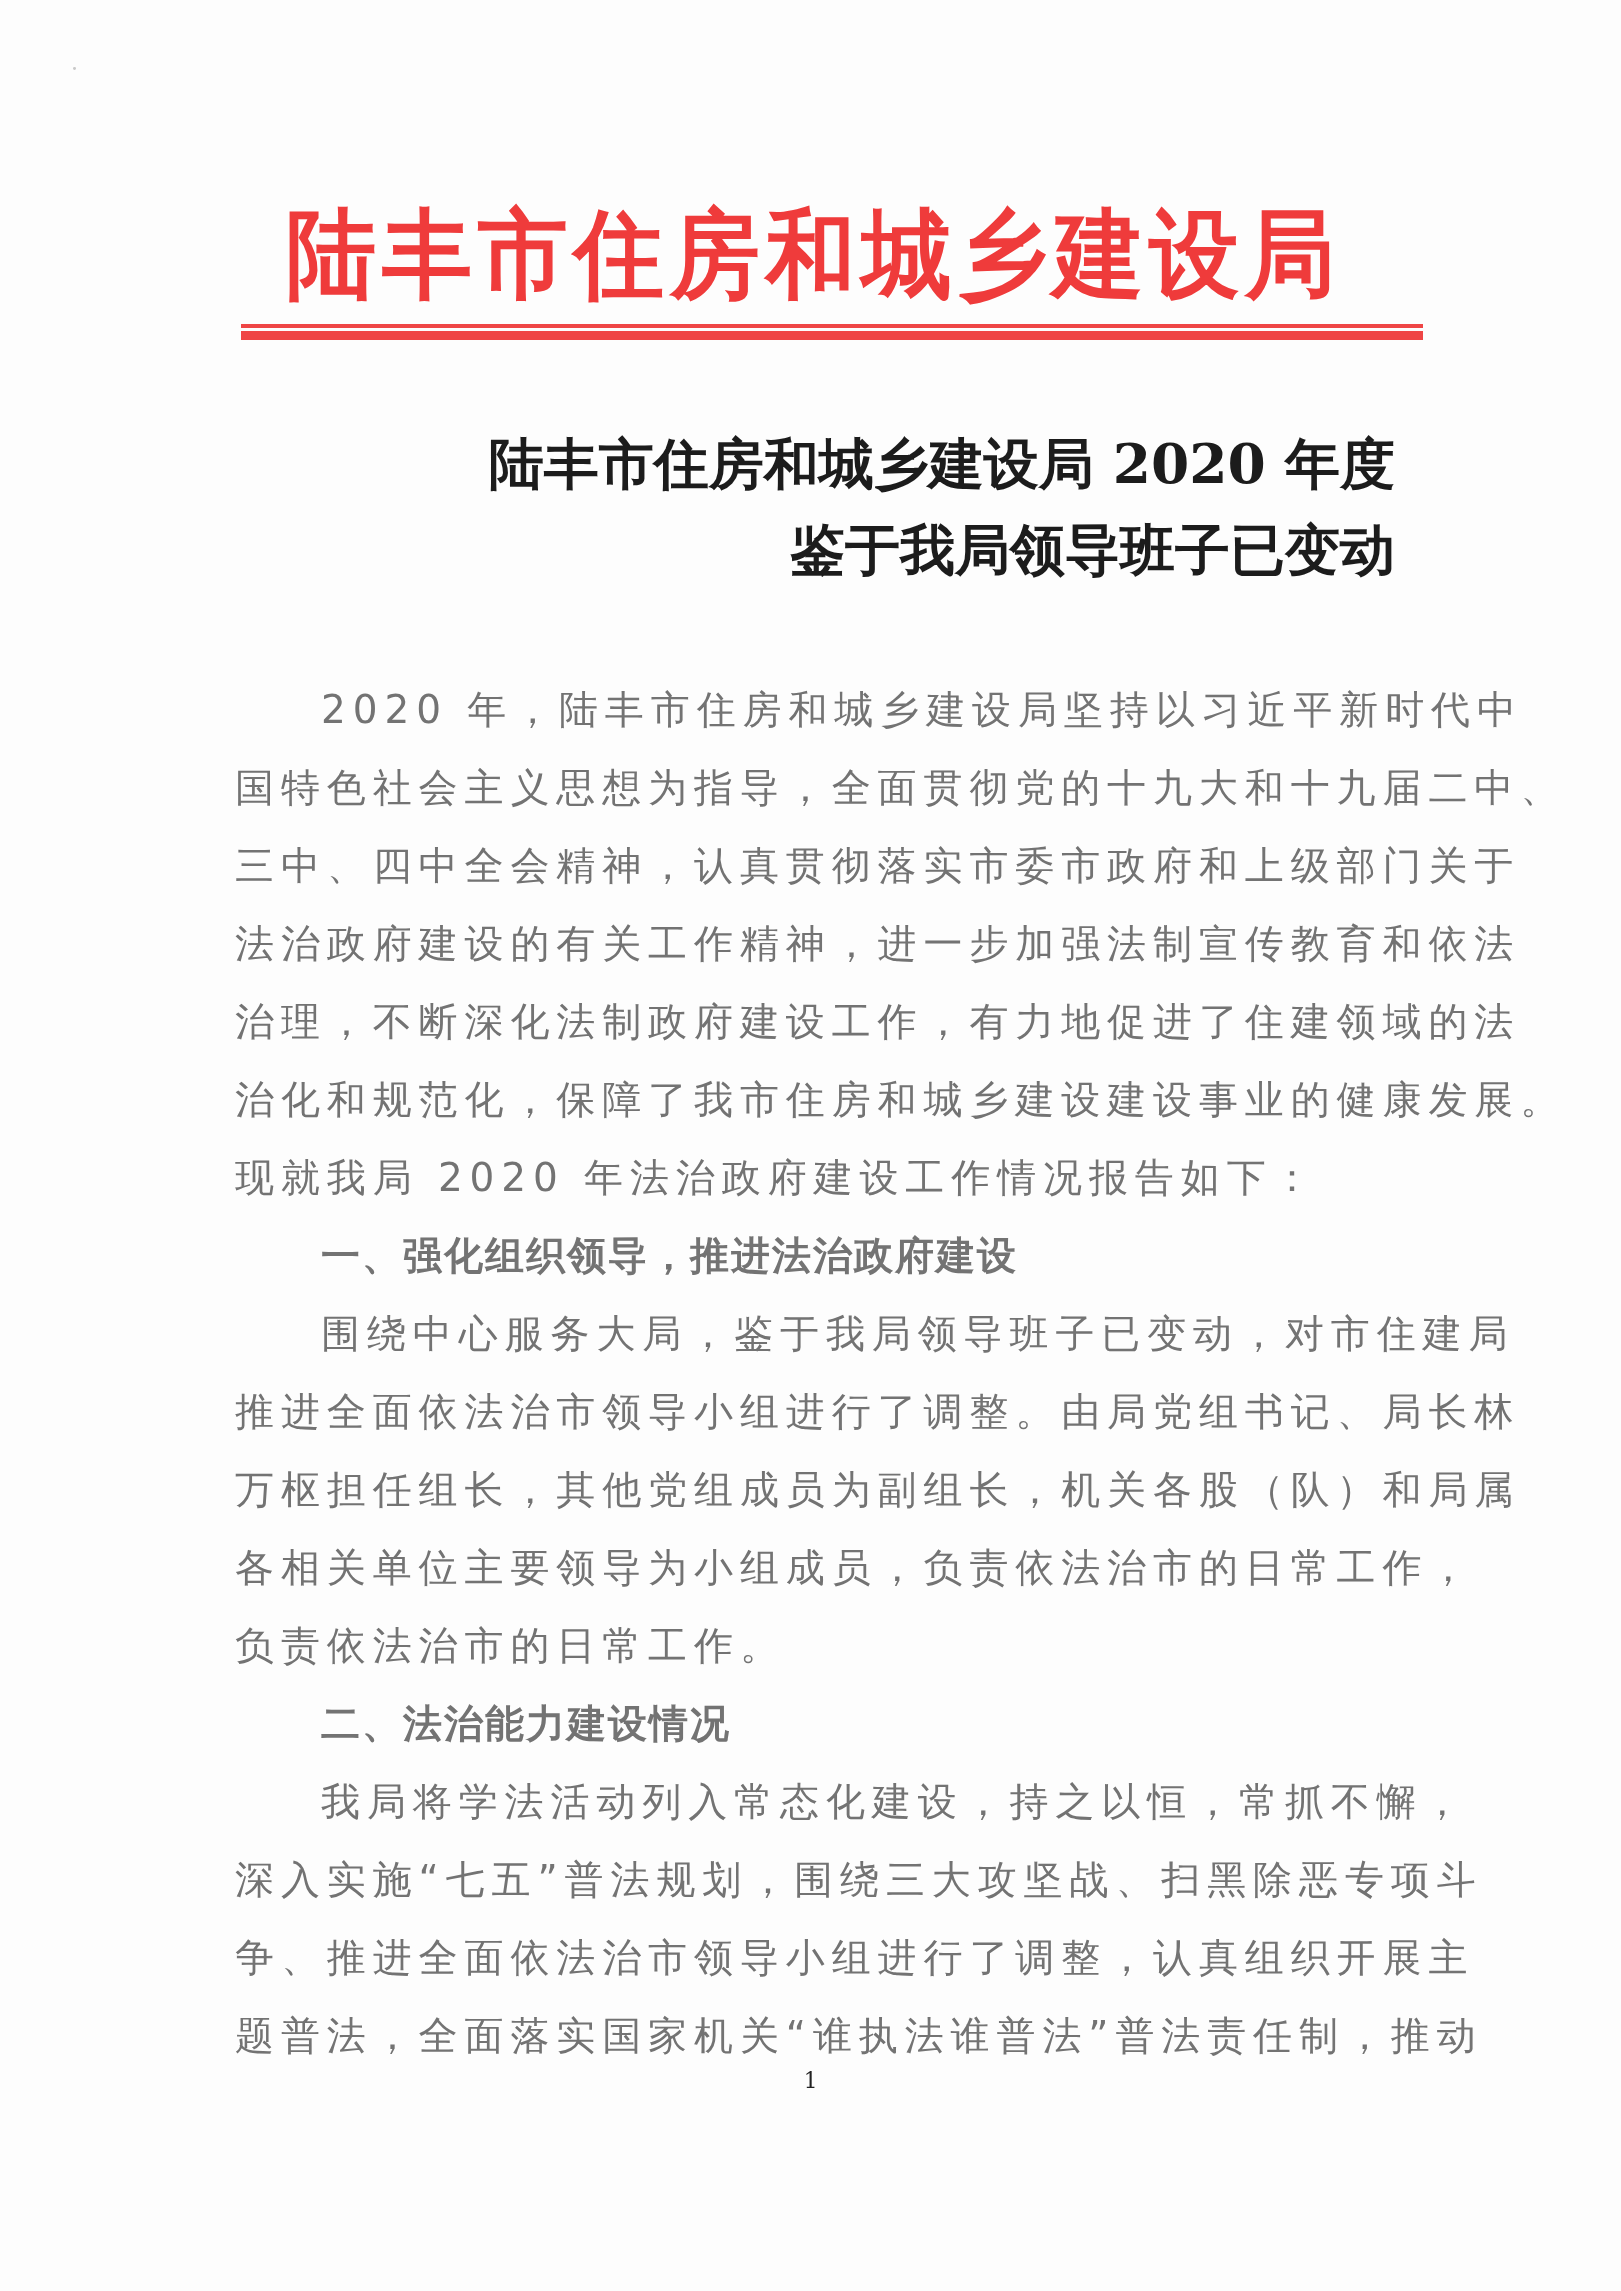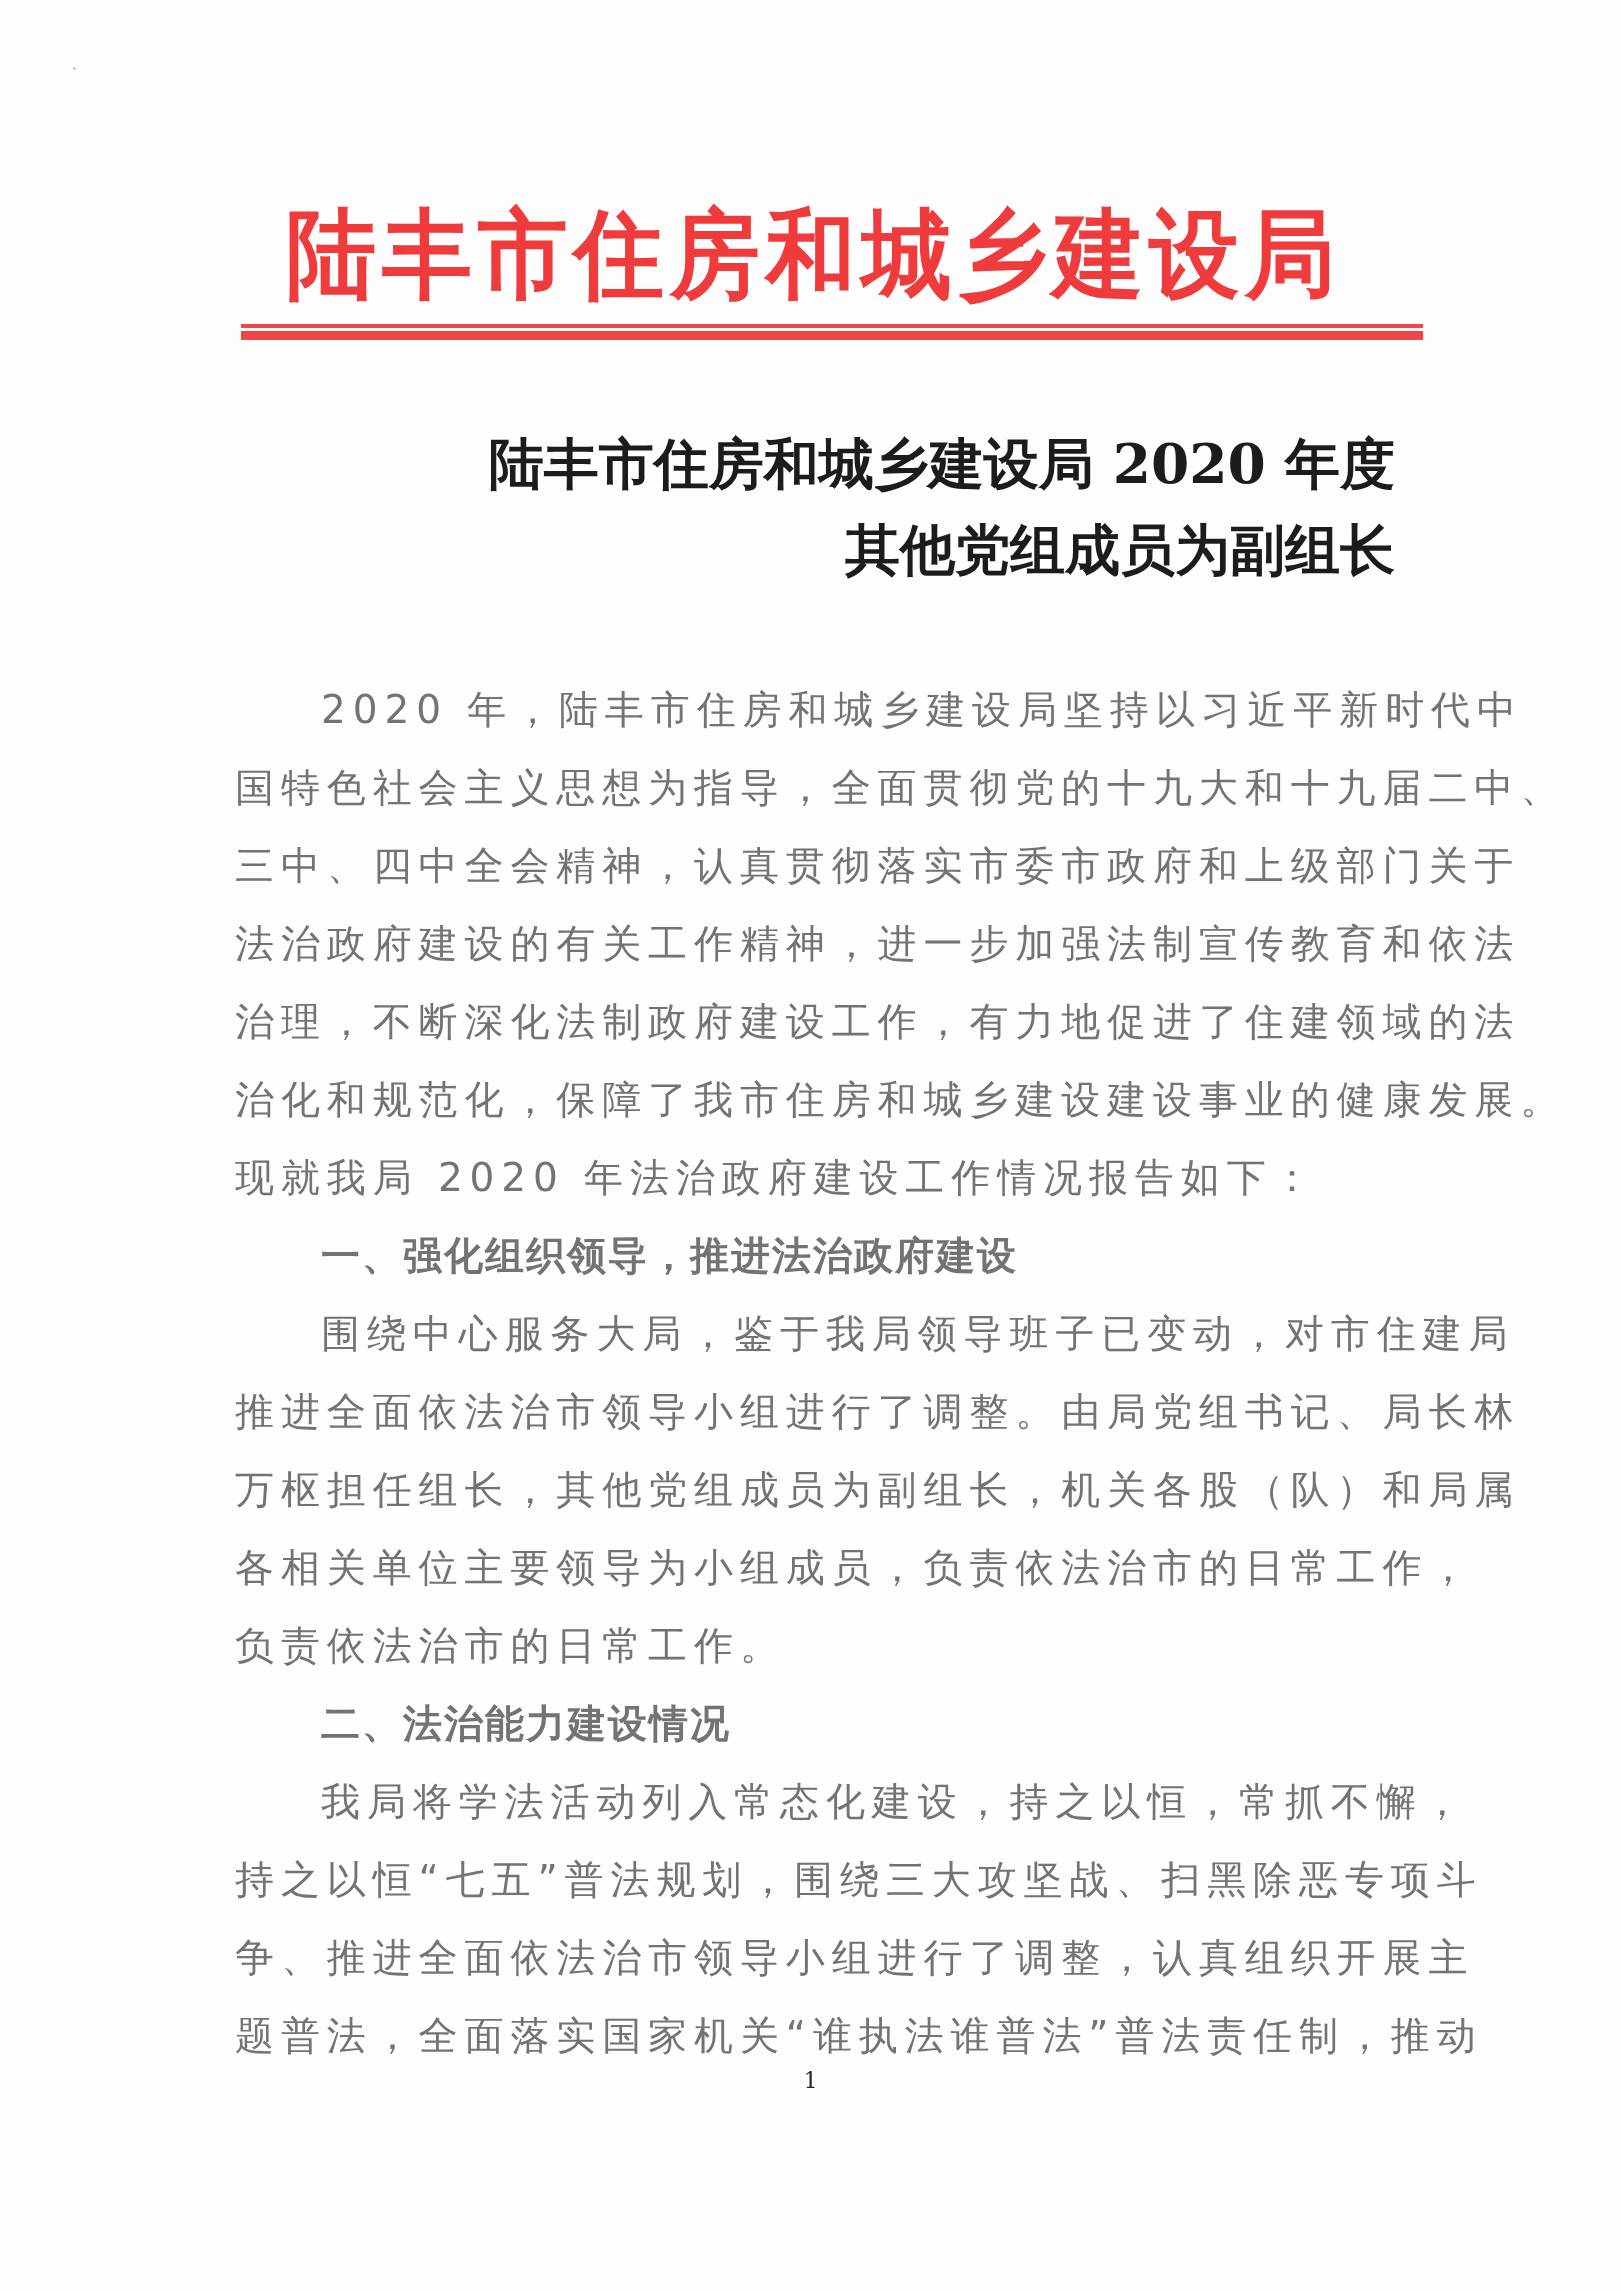--- a/index.html
+++ b/index.html
@@ -115,21 +115,21 @@
 <div class="page">
 
   <div class="speck" style="left:73px; top:67px;"></div>
 
   <div class="letterhead">陆丰市住房和城乡建设局</div>
   <div class="rule-thin"></div>
   <div class="rule-thick"></div>
 
   <div class="doc-title">
     <div>陆丰市住房和城乡建设局 2020 年度</div>
-    <div>其他党组成员为副组长</div>
+    <div>鉴于我局领导班子已变动</div>
   </div>
 
   <div class="body">
 
     <div class="line indent">2020 年，陆丰市住房和城乡建设局坚持以习近平新时代中</div>
     <div class="line">国特色社会主义思想为指导，全面贯彻党的十九大和十九届二中、</div>
     <div class="line">三中、四中全会精神，认真贯彻落实市委市政府和上级部门关于</div>
     <div class="line">法治政府建设的有关工作精神，进一步加强法制宣传教育和依法</div>
     <div class="line">治理，不断深化法制政府建设工作，有力地促进了住建领域的法</div>
     <div class="line">治化和规范化，保障了我市住房和城乡建设建设事业的健康发展。</div>
@@ -137,20 +137,20 @@
 
     <div class="line heading">一、强化组织领导，推进法治政府建设</div>
     <div class="line indent">围绕中心服务大局，鉴于我局领导班子已变动，对市住建局</div>
     <div class="line">推进全面依法治市领导小组进行了调整。由局党组书记、局长林</div>
     <div class="line">万枢担任组长，其他党组成员为副组长，机关各股（队）和局属</div>
     <div class="line">各相关单位主要领导为小组成员，负责依法治市的日常工作，</div>
     <div class="line last">负责依法治市的日常工作。</div>
 
     <div class="line heading">二、法治能力建设情况</div>
     <div class="line indent">我局将学法活动列入常态化建设，持之以恒，常抓不懈，</div>
-    <div class="line">持之以恒“七五”普法规划，围绕三大攻坚战、扫黑除恶专项斗</div>
+    <div class="line">深入实施“七五”普法规划，围绕三大攻坚战、扫黑除恶专项斗</div>
     <div class="line">争、推进全面依法治市领导小组进行了调整，认真组织开展主</div>
     <div class="line">题普法，全面落实国家机关“谁执法谁普法”普法责任制，推动</div>
   </div>
 
   <div class="page-number">1</div>
 </div>
 
 
 </body></html>

